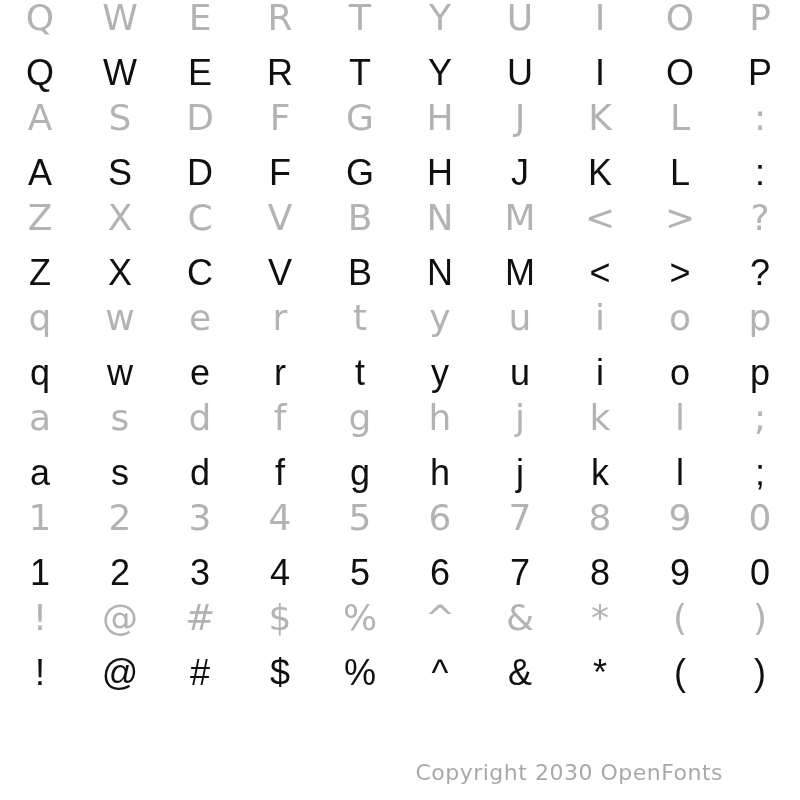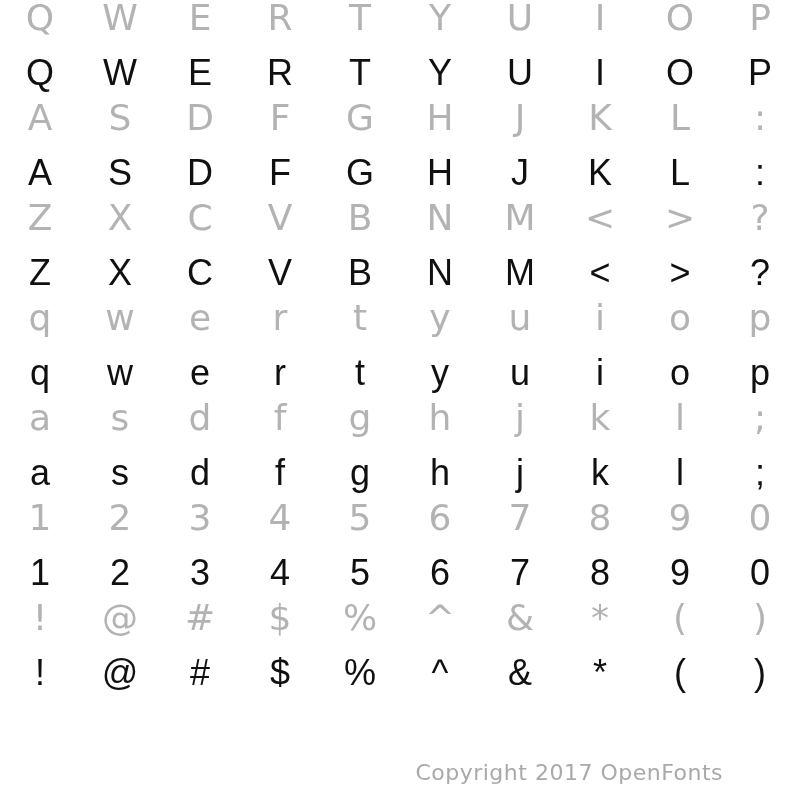--- a/index.html
+++ b/index.html
@@ -249,14 +249,14 @@
           <span class="cell">$</span>
           <span class="cell">%</span>
           <span class="cell">^</span>
           <span class="cell">&amp;</span>
           <span class="cell">*</span>
           <span class="cell">(</span>
           <span class="cell">)</span>
         </div>
       </div>
     </div>
-  <div class="footer">Copyright 2017 OpenFonts</div>
+  <div class="footer">Copyright 2030 OpenFonts</div>
 </div>
 
 </body></html>

